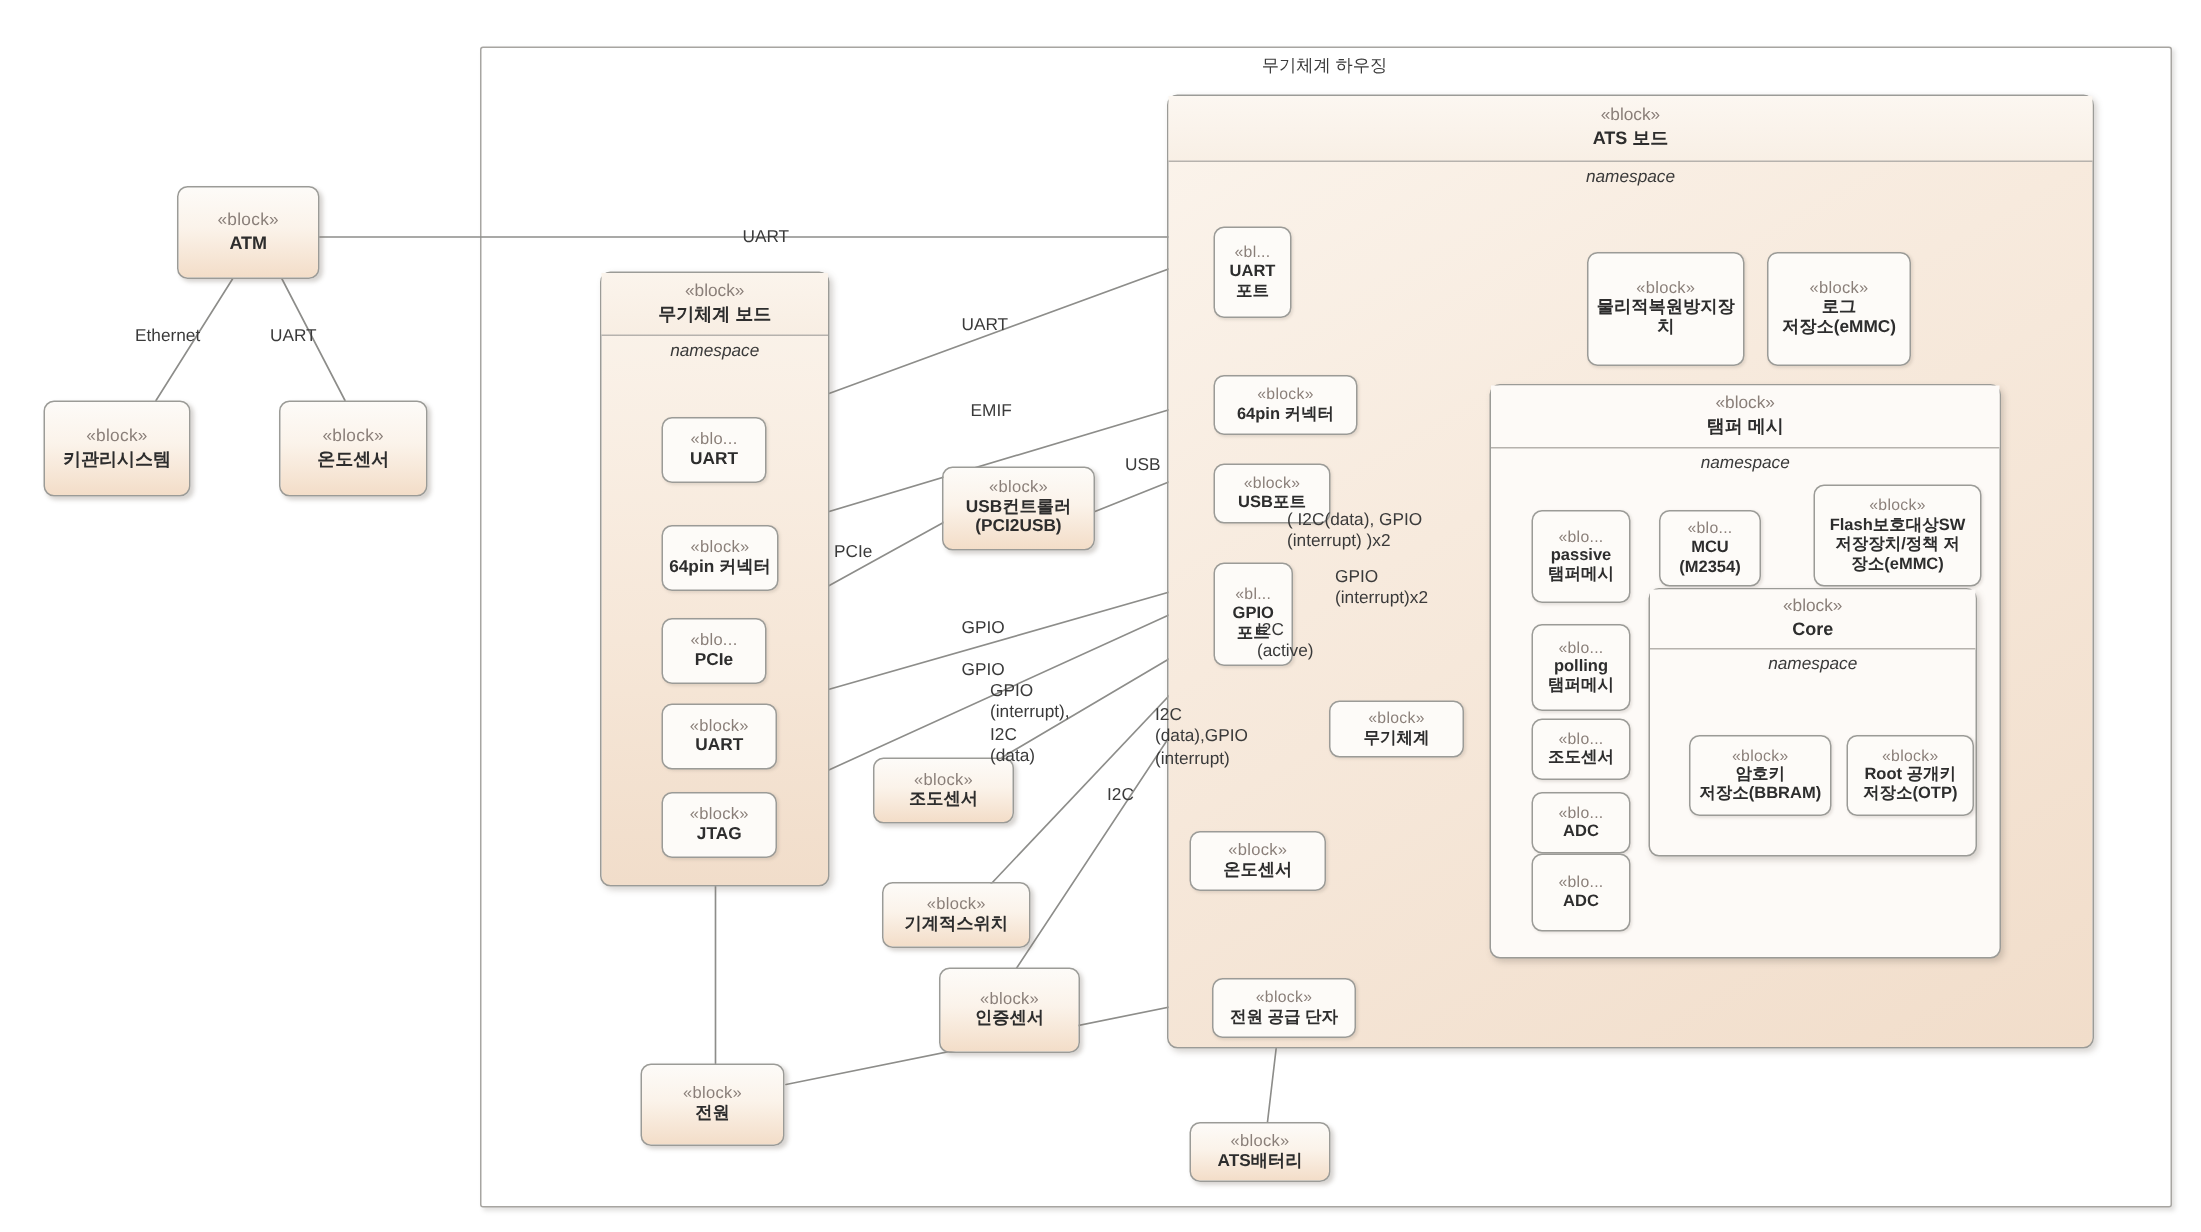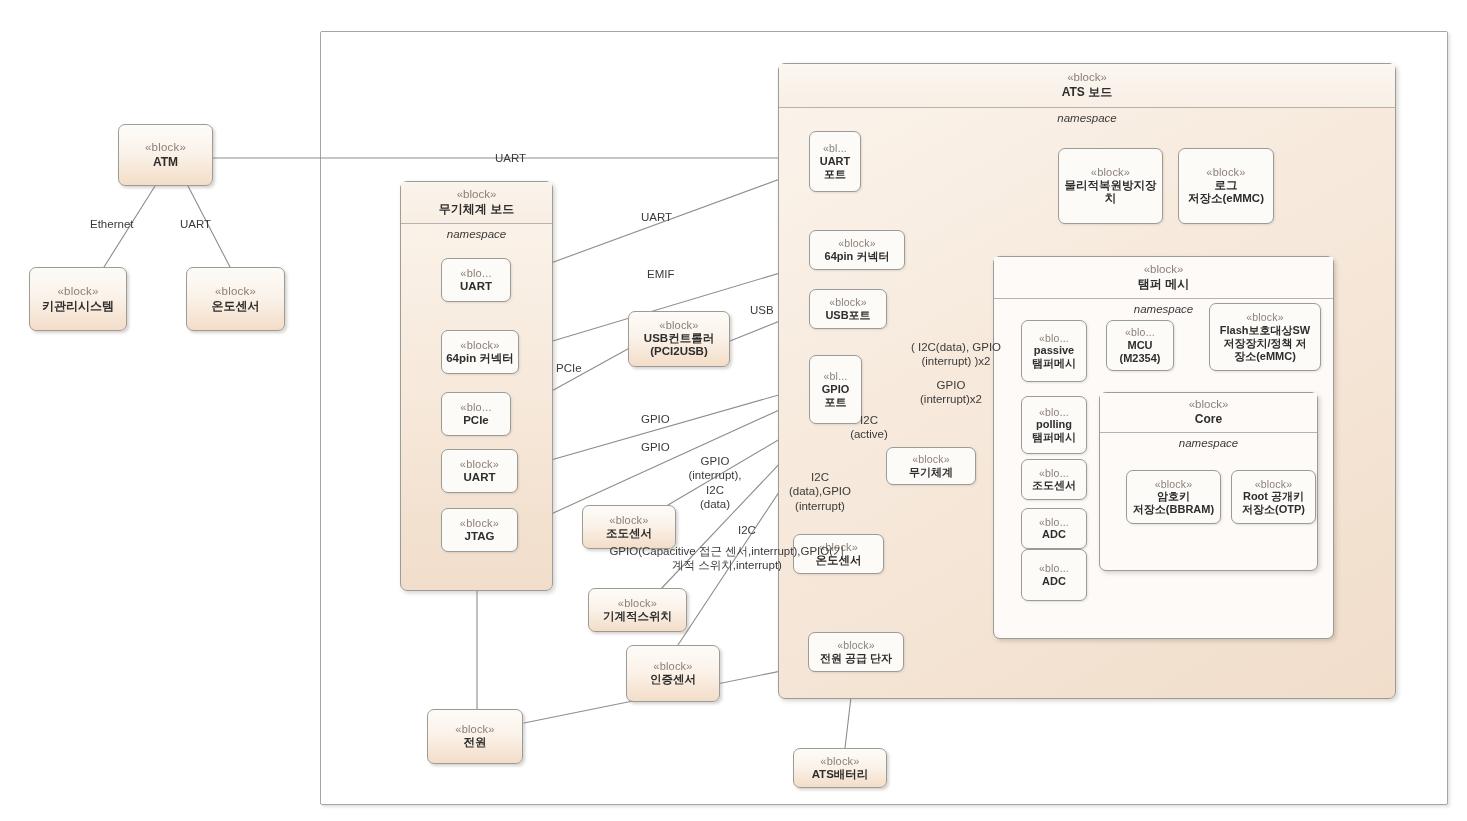--- a/index.html
+++ b/index.html
@@ -17,21 +17,21 @@
     position:absolute;box-sizing:border-box;
     border:1px solid #9b9b97;border-radius:7px;
     background:linear-gradient(180deg,#fdfbf8 0%,#fbf3ea 45%,#f3ddc8 100%);
     box-shadow:2px 2px 3px rgba(120,110,100,.30);
     display:flex;flex-direction:column;align-items:center;justify-content:center;
     text-align:center;line-height:1.18;
   }
   .blk .st{color:#8a7f79;font-size:11.5px;letter-spacing:.2px;}
   .blk .nm{color:#2d2d2d;font-size:12px;font-weight:bold;}
   .blk.plain{
-    background:#fdfbf8;box-shadow:1px 1px 2px rgba(120,110,100,.18);
+    background:#fdfbf8;box-shadow:1px 1px 2px rgba(120,110,100,.18);margin-top:20px;
   }
   .blk.sm .st{font-size:11px;}
   .blk.sm .nm{font-size:11.5px;}
   .blk.tiny .st{font-size:10.5px;}
   .blk.tiny .nm{font-size:11px;}
 
   
   .container{
     position:absolute;box-sizing:border-box;
     border:1px solid #9b9b97;border-radius:7px;
@@ -79,28 +79,29 @@
 
   
   #core{left:1099px;top:392px;width:219px;height:179px;background:#fdfaf7;}
   #core > .hdr{background:#fdfaf7;height:40px;}
 
   
   .elbl{
     position:absolute;font-size:11.5px;color:#3a3a3a;line-height:1.25;
     white-space:nowrap;background:transparent;
   }
-  .elbl.ctr{text-align:center;}
+  .elbl.ctr{text-align:left;}
 </style>
 </head>
 <body>
 
 <div id="canvas">
 
   <div id="housing"></div>
+  <div id="housing-title">무기체계 하우징</div>
 
   <svg class="wires" viewBox="0 0 1467 821" xmlns="http://www.w3.org/2000/svg">
     <g stroke="#8d8d8a" stroke-width="1.1" fill="none" stroke-linecap="round">
 
       <path d="M155,186 L104,267"></path>
 
       <path d="M188,186 L230,267"></path>
 
       <path d="M213,158 L810,158"></path>
 
@@ -352,18 +353,14 @@
   <div class="elbl ctr" style="left:890px;top:378px;width:122px;">
     <div>GPIO</div>
     <div>(interrupt)x2</div>
   </div>
 
   <div class="elbl ctr" style="left:838px;top:413px;width:62px;">
     <div>I2C</div>
     <div>(active)</div>
   </div>
 
-  <div class="elbl ctr" style="left:572px;top:544px;width:310px;">
-    <div>GPIO(Capacitive 접근 센서,interrupt),GPIO(기</div>
-    <div>계적 스위치,interrupt)</div>
-  </div>
 
 </div>
 
 </body></html>

